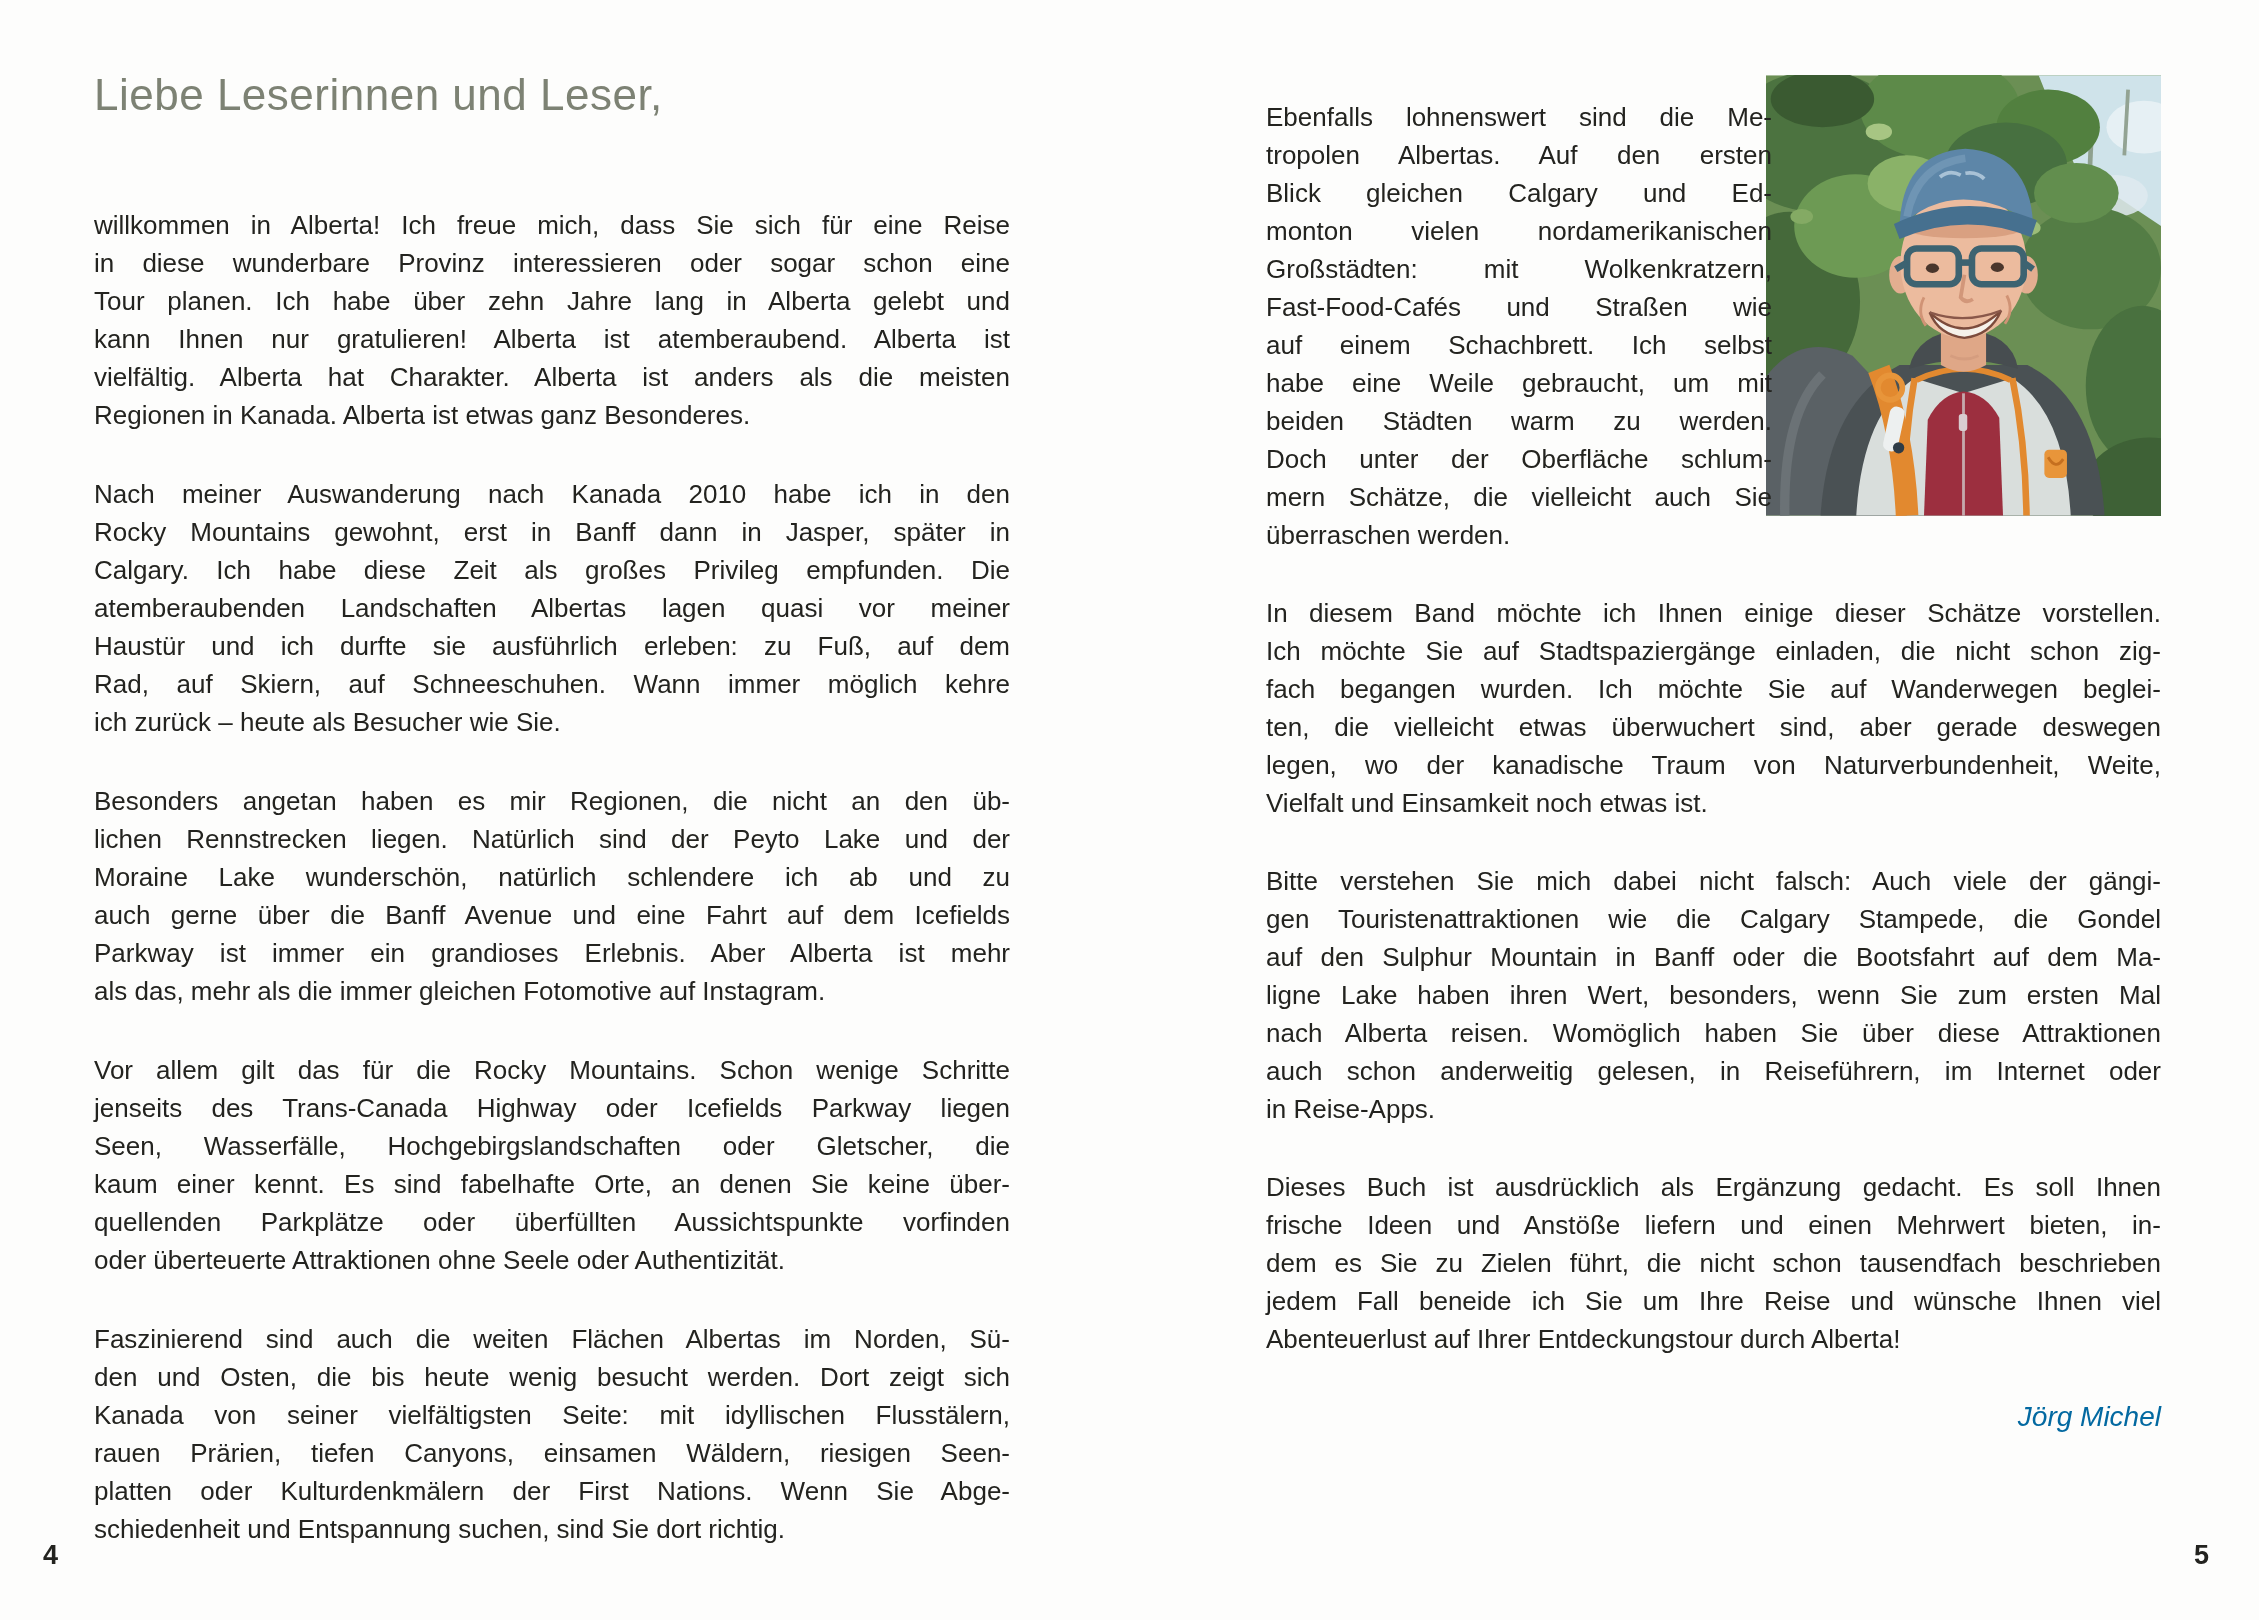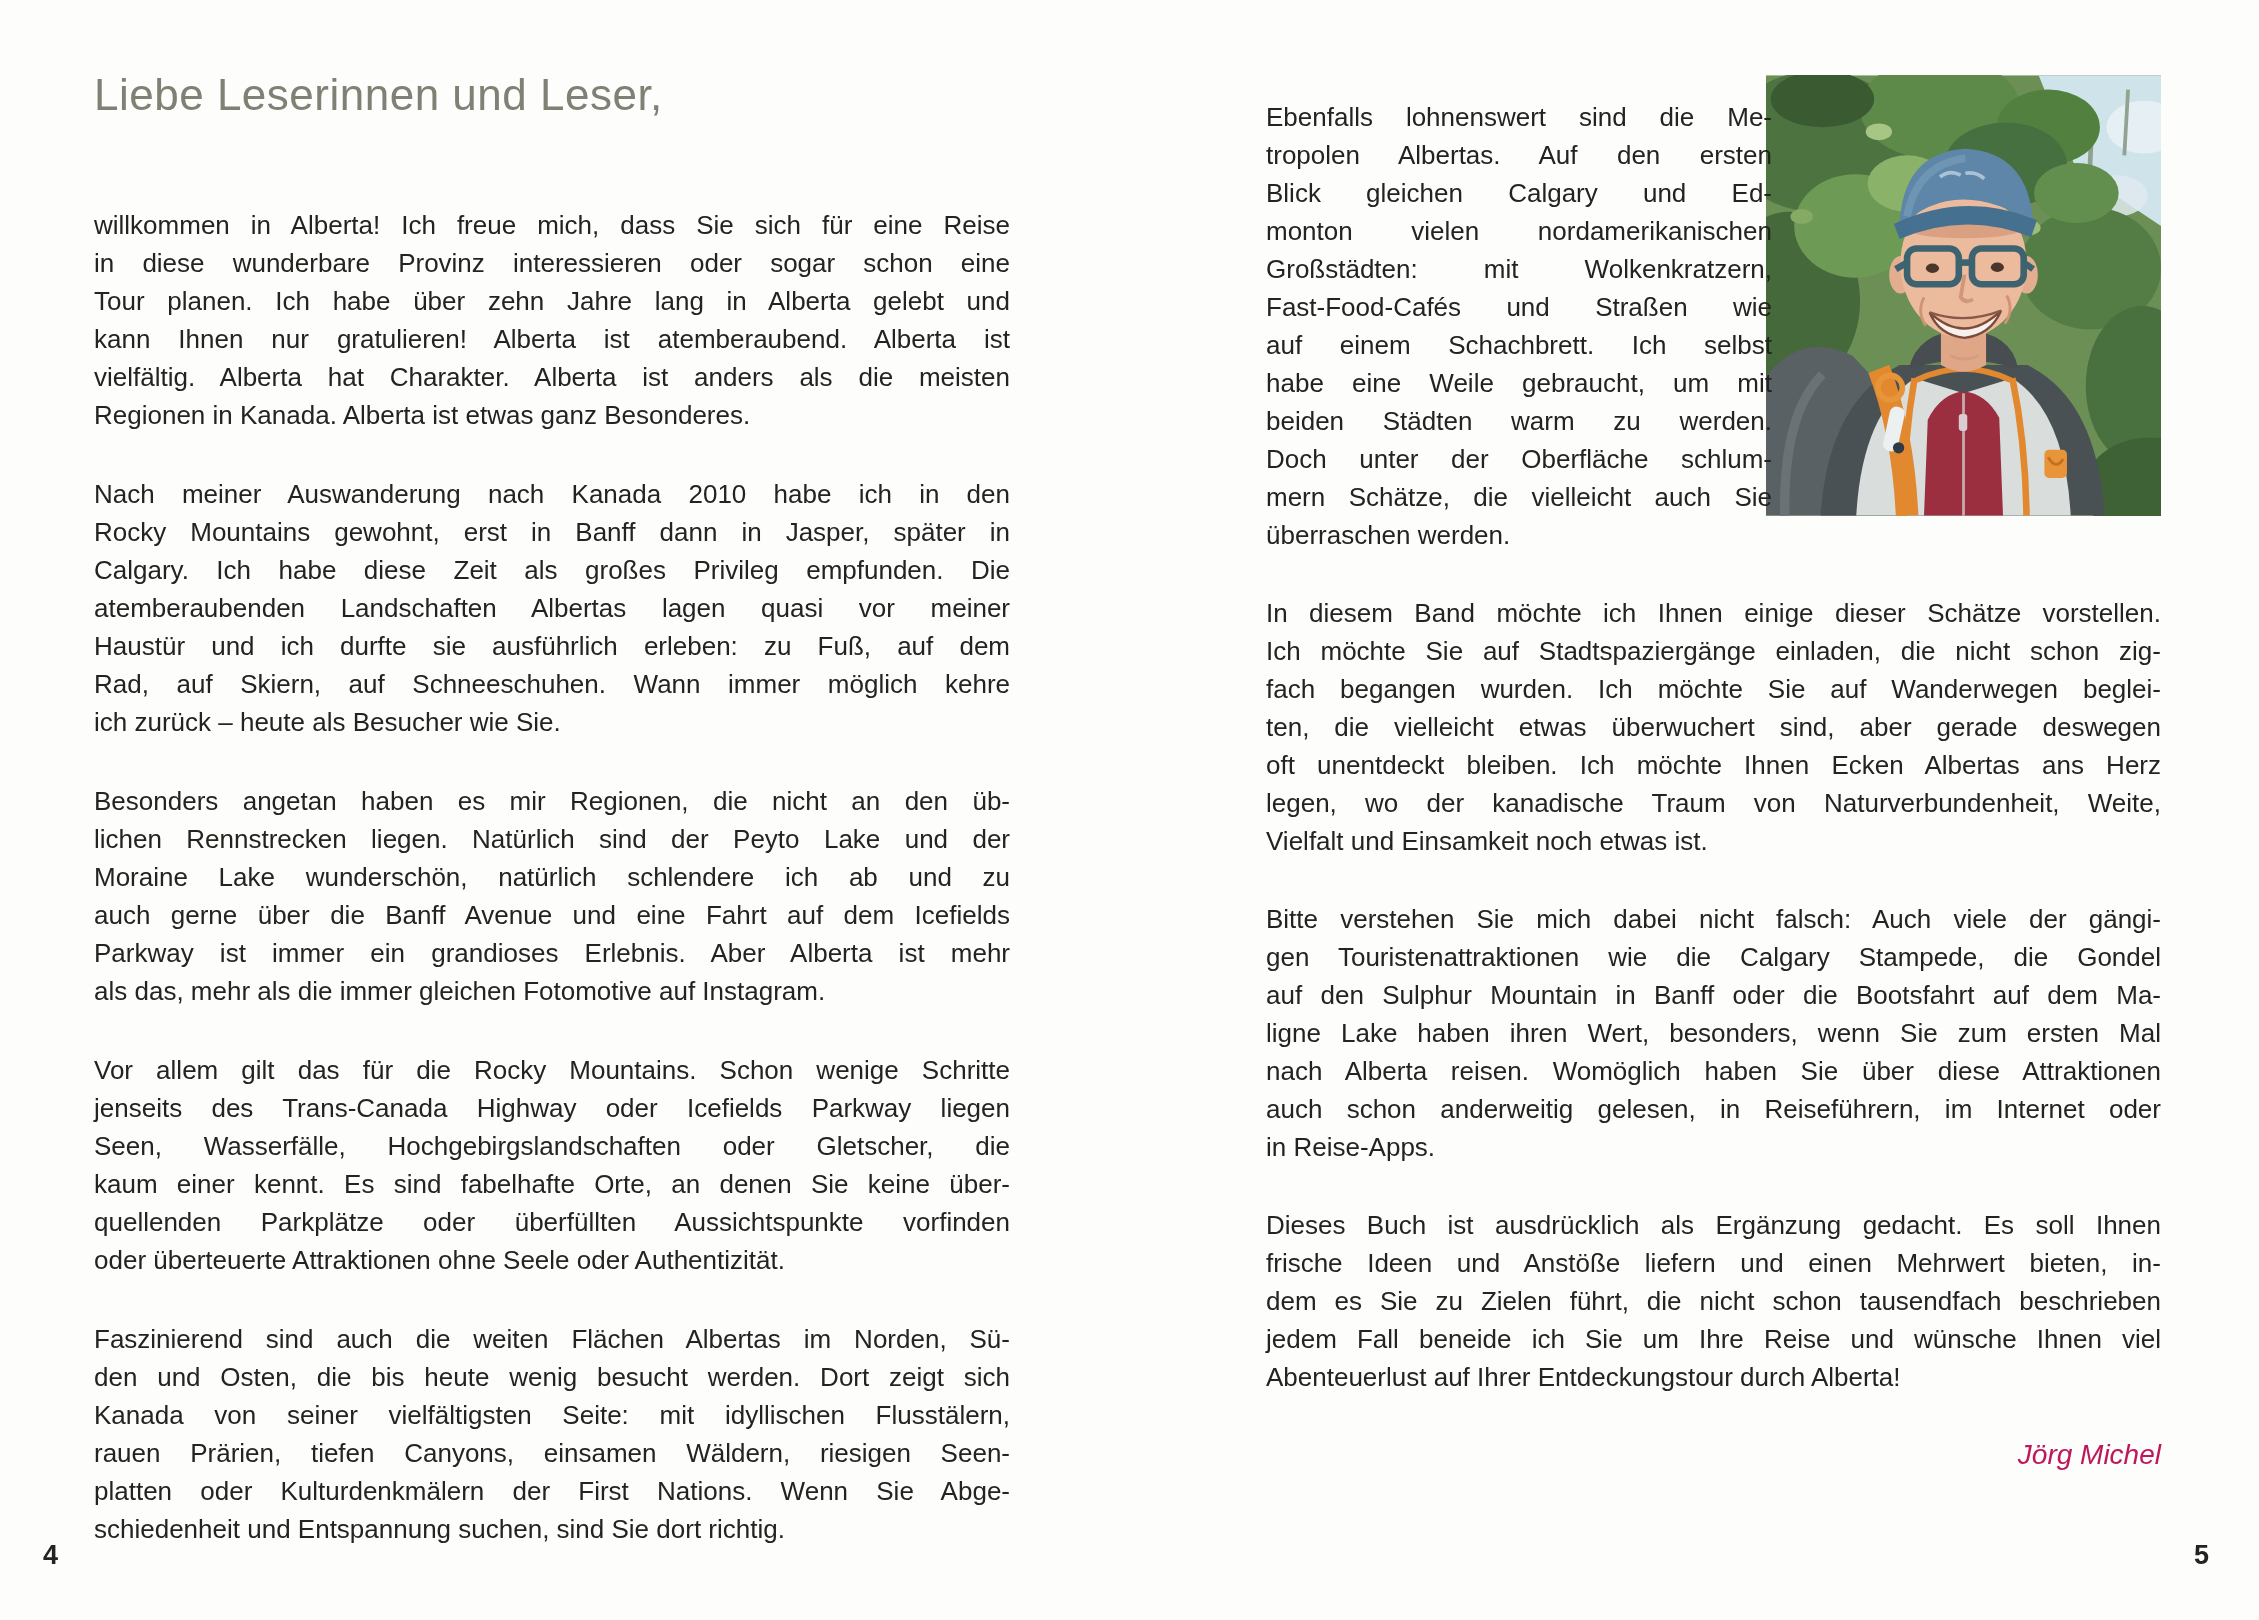--- a/index.html
+++ b/index.html
@@ -26,21 +26,21 @@
   .para.narrow{width:506px;}
   .line{
     text-align:justify;
     text-align-last:justify;
     text-justify:inter-word;
     height:38px;white-space:nowrap;overflow:visible;
   }
   .line.last{text-align-last:left;}
   .signature{
     margin-top:0;text-align:right;font-style:italic;
-    font-size:28px;line-height:38px;color:#be185d;
+    font-size:28px;line-height:38px;color:#0369a1;
   }
   .pagenum{
     position:absolute;font-size:27px;line-height:1;font-weight:700;color:#23231f;
   }
   .pagenum-left{left:43px;top:1542px;}
   .pagenum-right{left:2194px;top:1542px;}
   .photo{
     position:absolute;left:1766px;top:75px;width:395px;height:441px;
     margin:0;overflow:hidden;
   }
@@ -196,21 +196,20 @@
           <div class="line">beiden Städten warm zu werden.</div>
           <div class="line">Doch unter der Oberfläche schlum-</div>
           <div class="line">mern Schätze, die vielleicht auch Sie</div>
           <div class="line last">überraschen werden.</div>
         </div>
       <div class="para">
           <div class="line">In diesem Band möchte ich Ihnen einige dieser Schätze vorstellen.</div>
           <div class="line">Ich möchte Sie auf Stadtspaziergänge einladen, die nicht schon zig-</div>
           <div class="line">fach begangen wurden. Ich möchte Sie auf Wanderwegen beglei-</div>
           <div class="line">ten, die vielleicht etwas überwuchert sind, aber gerade deswegen</div>
-          <div class="line">oft unentdeckt bleiben. Ich möchte Ihnen Ecken Albertas ans Herz</div>
           <div class="line">legen, wo der kanadische Traum von Naturverbundenheit, Weite,</div>
           <div class="line last">Vielfalt und Einsamkeit noch etwas ist.</div>
         </div>
       <div class="para">
           <div class="line">Bitte verstehen Sie mich dabei nicht falsch: Auch viele der gängi-</div>
           <div class="line">gen Touristenattraktionen wie die Calgary Stampede, die Gondel</div>
           <div class="line">auf den Sulphur Mountain in Banff oder die Bootsfahrt auf dem Ma-</div>
           <div class="line">ligne Lake haben ihren Wert, besonders, wenn Sie zum ersten Mal</div>
           <div class="line">nach Alberta reisen. Womöglich haben Sie über diese Attraktionen</div>
           <div class="line">auch schon anderweitig gelesen, in Reiseführern, im Internet oder</div>

